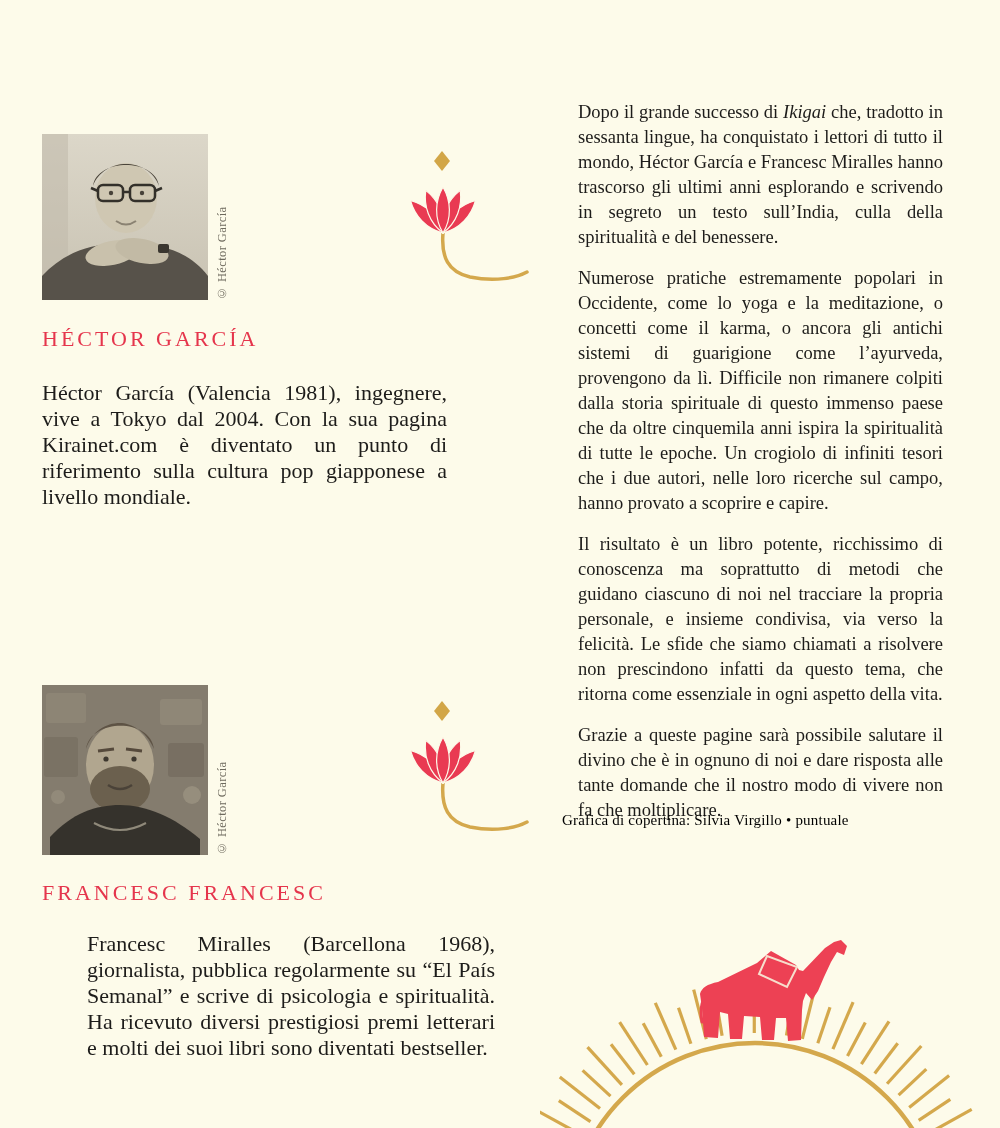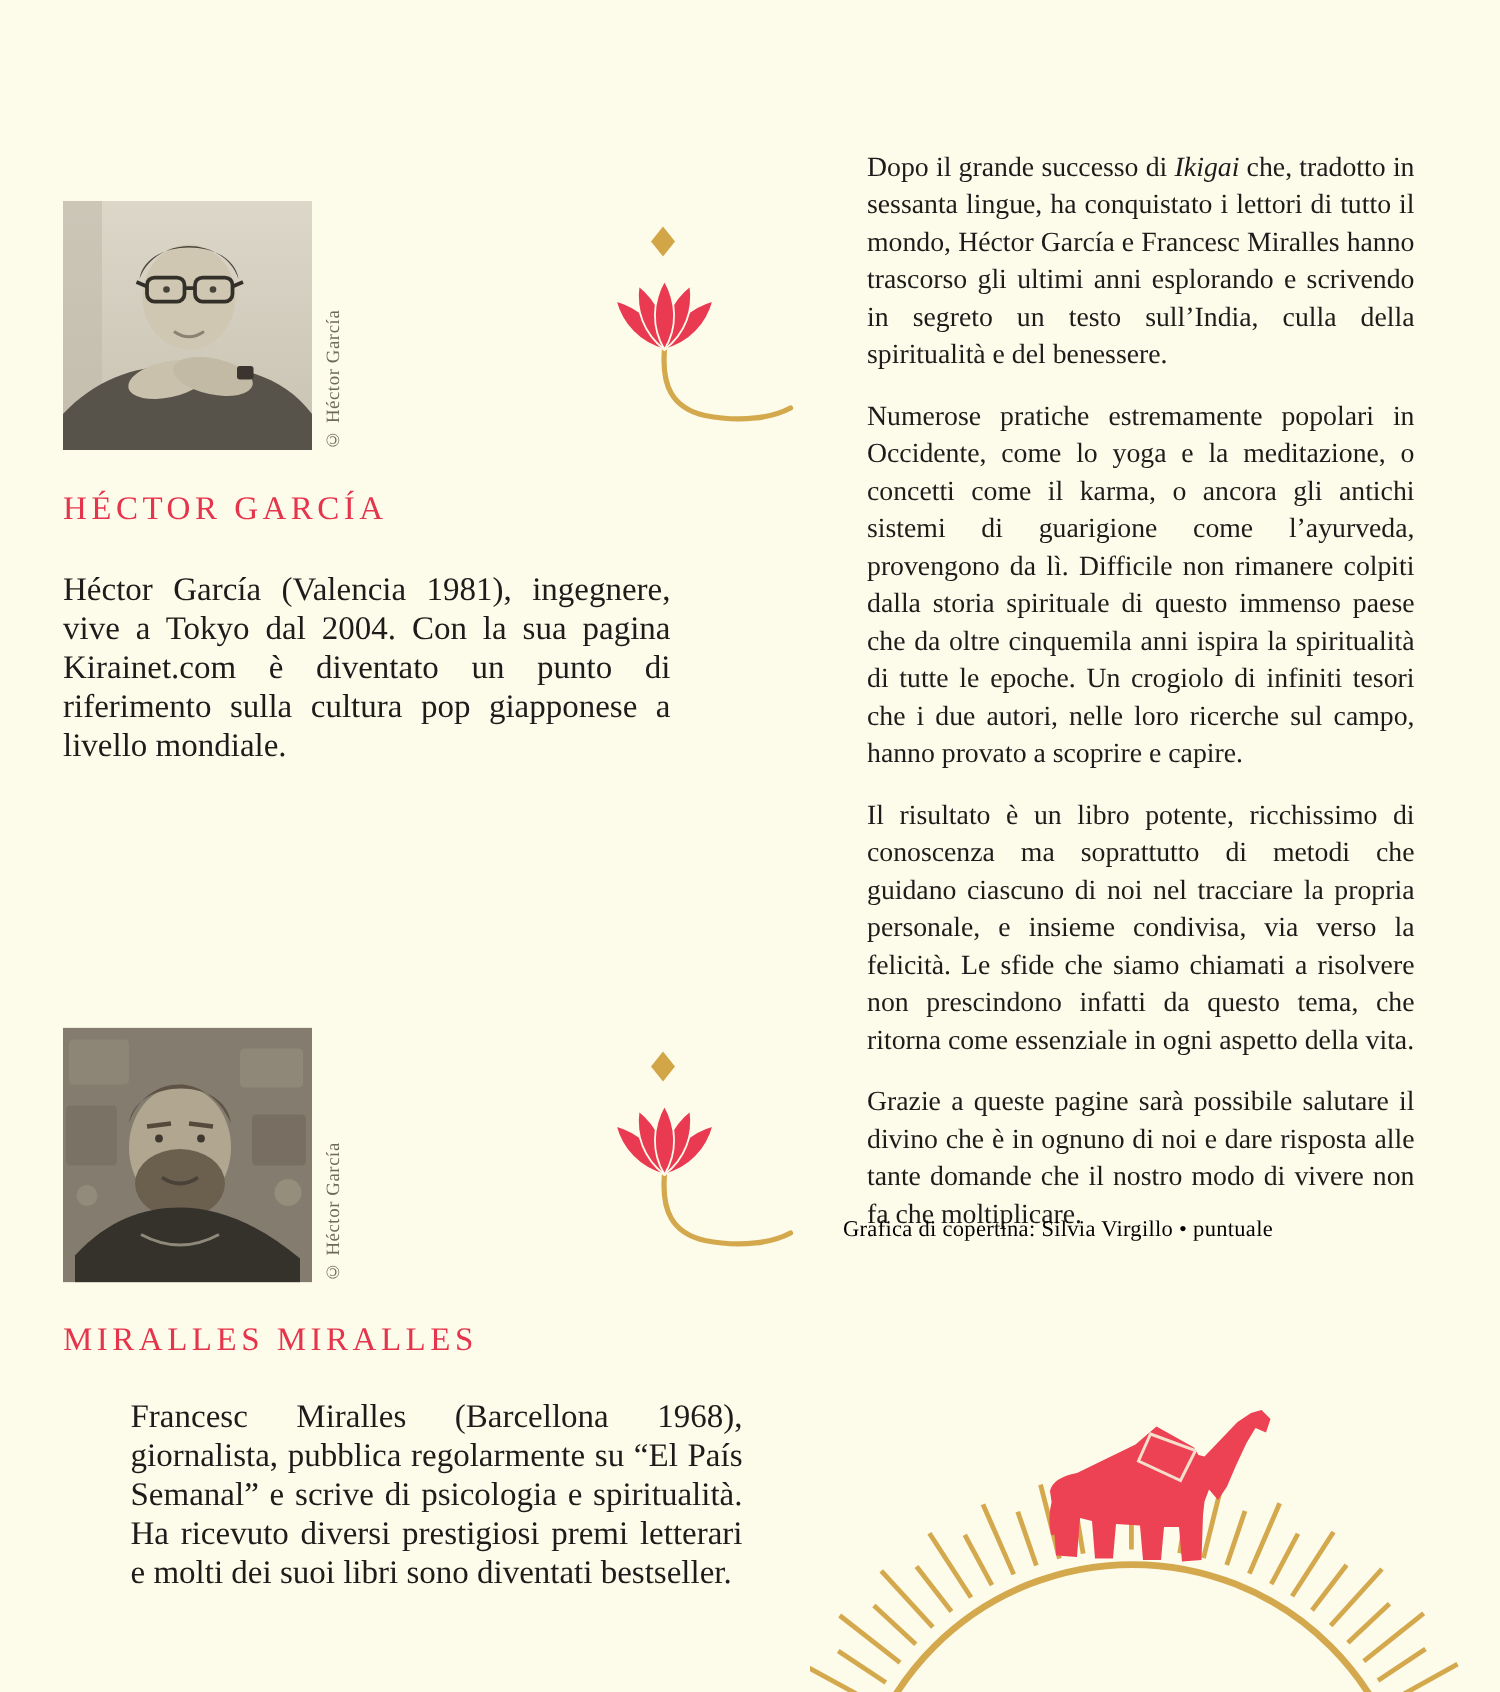--- a/index.html
+++ b/index.html
@@ -95,21 +95,21 @@
       <ellipse cx="78" cy="104" rx="30" ry="23" fill="#6B604E"></ellipse>
       <path d="M66,100 Q78,108 90,100" stroke="#4A4238" stroke-width="2.5" fill="none"></path>
       <circle cx="64" cy="74" r="2.6" fill="#3E382F"></circle>
         <circle cx="92" cy="74" r="2.6" fill="#3E382F"></circle>
       <path d="M56,66 L72,64 M84,64 L100,66" stroke="#55493B" stroke-width="3" fill="none"></path>
       <path d="M8,170 L8,152 C30,128 54,120 78,120 C104,120 132,132 158,154 L158,170 Z" fill="#35322C"></path>
       <path d="M52,138 Q78,152 104,138" stroke="#8F897A" stroke-width="2" fill="none"></path>
     </svg>
   </div>
   <div class="photo-credit credit-2">© Héctor García</div>
-  <h2 class="author-name name-2">MIRALLES MIRALLES</h2>
+  <h2 class="author-name name-2">FRANCESC FRANCESC</h2>
   <p class="author-bio bio-2">Francesc Miralles (Barcellona 1968), giornalista, pubblica regolarmente su “El País Semanal” e scrive di psicologia e spiritualità. Ha ricevuto diversi prestigiosi premi letterari e molti dei suoi libri sono diventati bestseller.</p>
 
   <div class="right-col">
     <p><span>Dopo il grande successo di </span><em>Ikigai</em><span> che, tradotto in sessanta lingue, ha conquistato i lettori di tutto il mondo, Héctor García e Francesc Miralles hanno trascorso gli ultimi anni esplorando e scrivendo in segreto un testo sull’India, culla della spiritualità e del benessere.</span></p>
     <p>Numerose pratiche estremamente popolari in Occidente, come lo yoga e la meditazione, o concetti come il karma, o ancora gli antichi sistemi di guarigione come l’ayurveda, provengono da lì. Difficile non rimanere colpiti dalla storia spirituale di questo immenso paese che da oltre cinquemila anni ispira la spiritualità di tutte le epoche. Un crogiolo di infiniti tesori che i due autori, nelle loro ricerche sul campo, hanno provato a scoprire e capire.</p>
     <p>Il risultato è un libro potente, ricchissimo di conoscenza ma soprattutto di metodi che guidano ciascuno di noi nel tracciare la propria personale, e insieme condivisa, via verso la felicità. Le sfide che siamo chiamati a risolvere non prescindono infatti da questo tema, che ritorna come essenziale in ogni aspetto della vita.</p>
     <p>Grazie a queste pagine sarà possibile salutare il divino che è in ognuno di noi e dare risposta alle tante domande che il nostro modo di vivere non fa che moltiplicare.</p>
   </div>
   <p class="credit-line">Grafica di copertina: Silvia Virgillo • puntuale</p>
 

